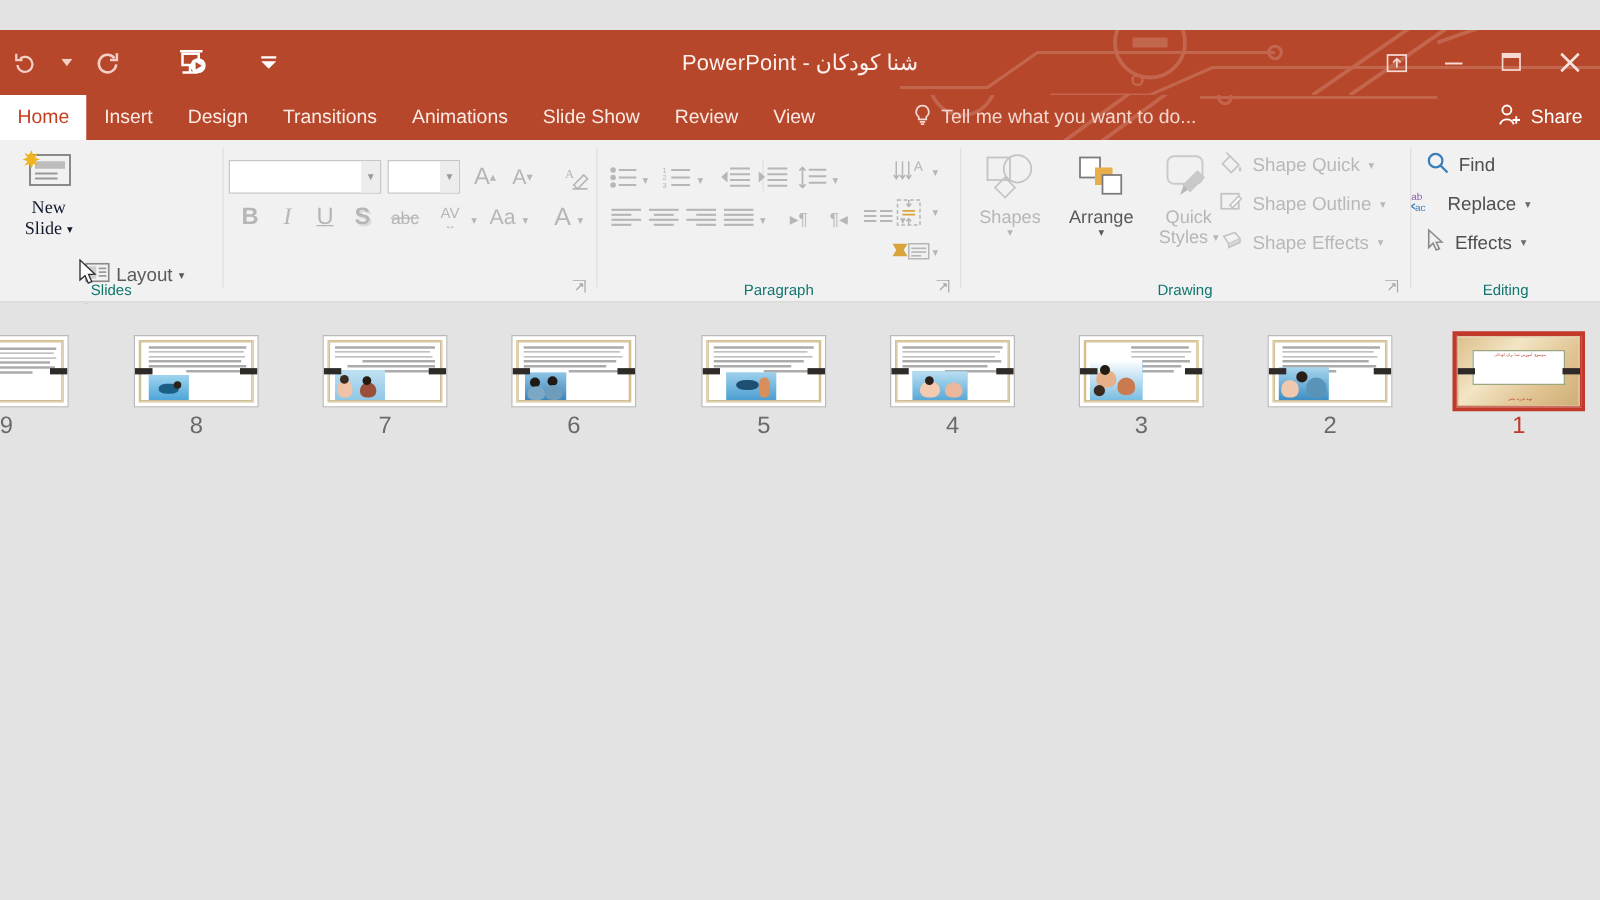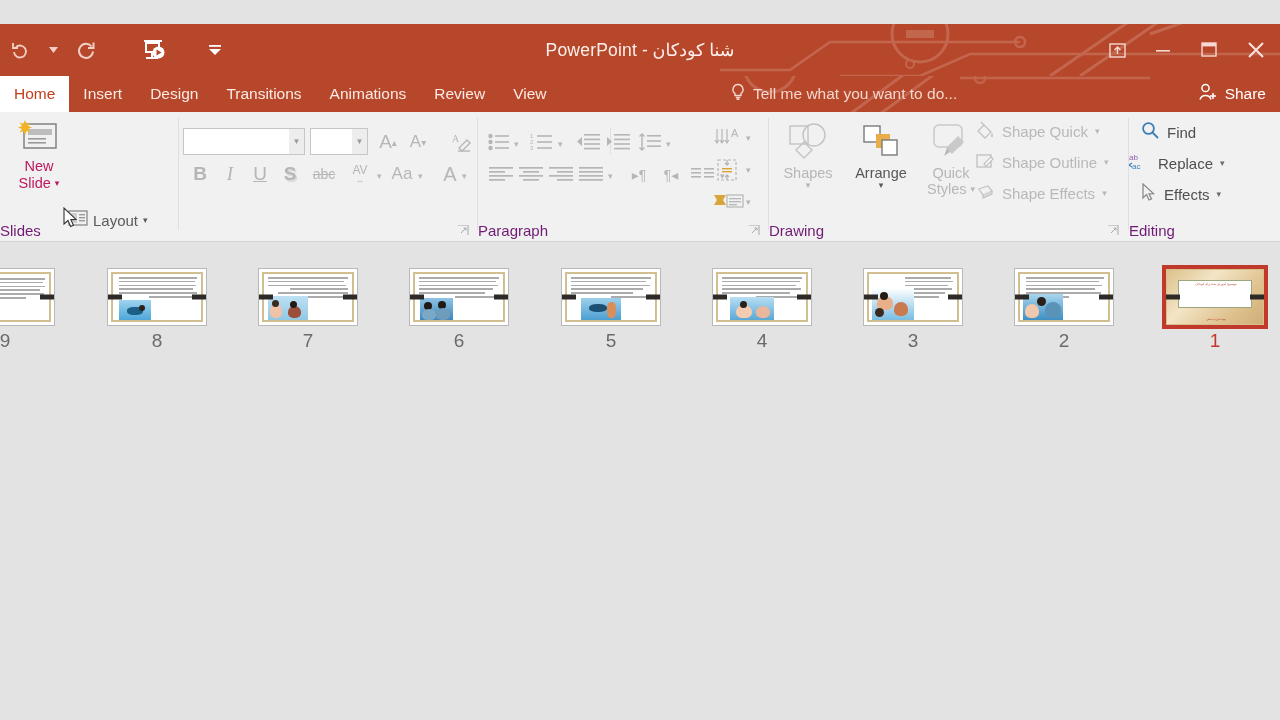--- a/index.html
+++ b/index.html
@@ -49,34 +49,34 @@
     display: flex; align-items: center; gap: 7px; color: #f4d7cf; font-size: 15.5px; }
   .share { position: absolute; right: 8px; top: 0; height: 36px;
     display: flex; align-items: center; gap: 7px; color: #ffffff; font-size: 15.5px;
     padding-right: 6px; }
 
   
   .ribbon { position: absolute; left: 0; top: 88px; width: 1280px; height: 130px;
     background: #f1f1f1; border-bottom: 1px solid #d4d4d4; }
   .group { position: absolute; top: 0; height: 130px; }
   .group-label { position: absolute; bottom: 3px; left: 0; width: 100%;
-    font-size: 15px; color: #701a75; }
+    text-align: center; font-size: 12px; color: #0f766e; }
   .sep { position: absolute; top: 6px; width: 1px; height: 112px; background: #dfdfdf; }
   .dlg { position: absolute; bottom: 4px; font-size: 11px; color: #a8a8a8; }
 
   .gray { color: #b6b6b6; }
   .dark { color: #585858; }
   .lbl { font-size: 15px; }
   .caret { font-size: 9px; line-height: 1; }
 
   
   .newslide { position: absolute; left: 8px; top: 6px; width: 62px;
     display: flex; flex-direction: column; align-items: center; color: #5a5a5a; }
   .ns-icon { width: 46px; height: 40px; position: relative; }
-  .ns-text { font-size: 14.5px; line-height: 17px; text-align: left; color: #be185d; }
+  .ns-text { font-size: 14.5px; line-height: 17px; text-align: left; color: #0f172a; font-family: Liberation Serif, serif; }
   .sl-btn { position: absolute; left: 68px; display: flex; align-items: center;
     gap: 5px; height: 28px; color: #5a5a5a; }
 
   
   .fontbox { position: absolute; background: #fff; border: 1px solid #c6c6c6; height: 27px; }
   .fb-arrow { position: absolute; right: 0; top: 0; width: 15px; height: 25px;
     background: #ededed; display: flex; align-items: center; justify-content: center;
     font-size: 8px; color: #9a9a9a; }
   .ficon { position: absolute; display: flex; align-items: center;
     justify-content: center; color: #b6b6b6; }
@@ -209,20 +209,21 @@
       <path d="M230 20 L420 20" stroke="#fff" stroke-width="2.5" fill="none"></path>
       <circle cx="250" cy="20" r="5" stroke="#fff" stroke-width="2.5" fill="none"></circle>
     </svg>
 
     <div class="tabs">
       <div class="tab active">Home</div>
       <div class="tab">Insert</div>
       <div class="tab">Design</div>
       <div class="tab">Transitions</div>
       <div class="tab">Animations</div>
+      <div class="tab">Slide Show</div>
       <div class="tab">Review</div>
       <div class="tab">View</div>
     </div>
 
     <div class="tellme">
       <span>
         <svg width="16" height="18" viewBox="0 0 16 18">
             <path d="M8 1.5 A5 5 0 0 1 11 10.5 L11 12.5 L5 12.5 L5 10.5 A5 5 0 0 1 8 1.5 Z" fill="none" stroke="currentColor" stroke-width="1.4"></path>
             <path d="M5.8 14.5 L10.2 14.5 M6.6 16.3 L9.4 16.3" stroke="currentColor" stroke-width="1.4"></path>
           </svg>

